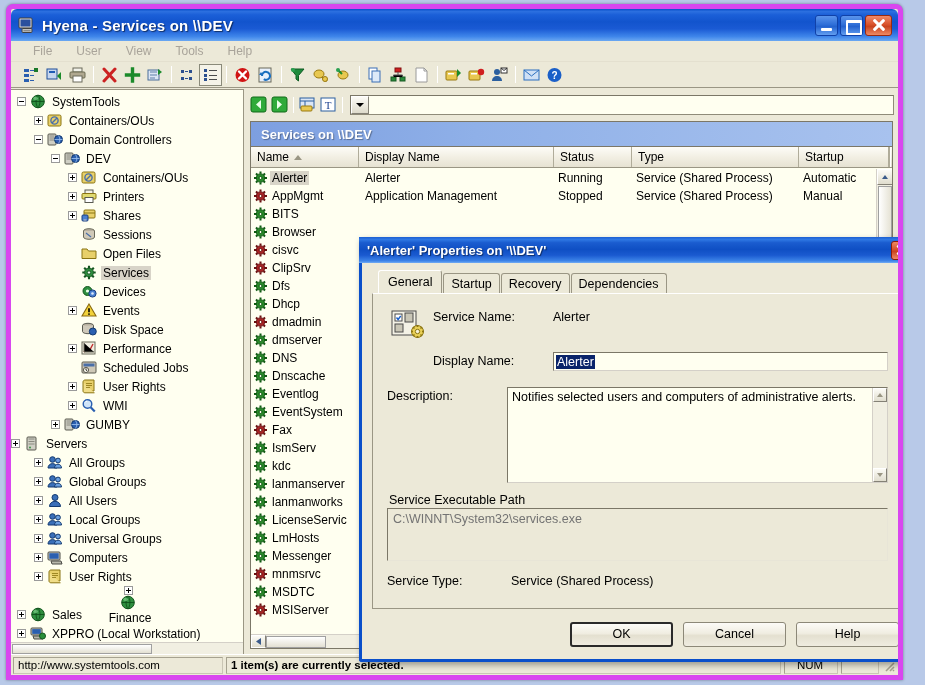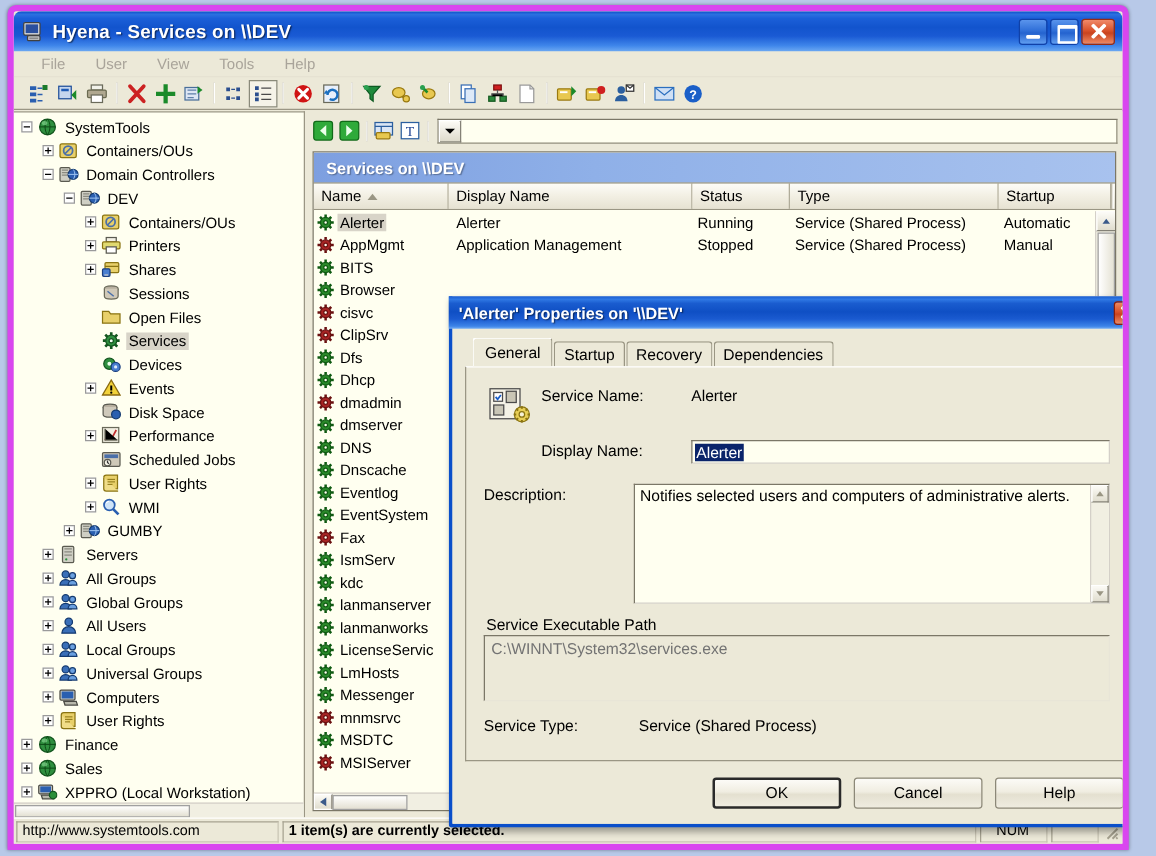--- a/index.html
+++ b/index.html
@@ -726,21 +726,21 @@
           <div class="tnode" style="padding-left: 40px;">
             <span class="exp plus"></span>
             <span class="ico"><svg width="16" height="15" viewBox="0 0 16 15">
                 <rect x="1" y="2" width="8" height="11" rx="1" fill="#cfcfc4" stroke="#5a5a50"></rect>
                 <path d="M2.5 4h5M2.5 6h5M2.5 8h5" stroke="#8a8a80"></path>
                 <circle cx="11.5" cy="7.5" r="4" fill="#2a5fb0" stroke="#143a70"></circle>
                 <path d="M7.5 7.5h8M11.5 3.5c1.8 2 1.8 6 0 8" fill="none" stroke="#9fc4f0" stroke-width=".8"></path>
               </svg></span>
             <span class="lbl">GUMBY</span>
           </div>
-          <div class="tnode" style="padding-left: 23px;">
+          <div class="tnode" style="">
             <span class="exp plus"></span>
             <span class="ico"><svg width="16" height="15" viewBox="0 0 16 15">
                 <rect x="3" y="1" width="9" height="13" rx="1" fill="#cfcfc4" stroke="#5a5a50"></rect>
                 <path d="M4.5 3h6M4.5 5.5h6M4.5 8h6" stroke="#8a8a80"></path>
                 <circle cx="6" cy="11.5" r=".9" fill="#2a8f3a"></circle>
               </svg></span>
             <span class="lbl">Servers</span>
           </div>
           <div class="tnode" style="padding-left: 23px;">
             <span class="exp plus"></span>
@@ -801,21 +801,21 @@
           </div>
           <div class="tnode" style="padding-left: 23px;">
             <span class="exp plus"></span>
             <span class="ico"><svg width="16" height="15" viewBox="0 0 16 15">
                 <path d="M2 3c0-1.1.9-2 2-2h9v11H4.5" fill="#e8d06a" stroke="#8a7412"></path>
                 <path d="M2 3v9c0 1 .9 1.8 2 1.8h9.5" fill="#f0dd88" stroke="#8a7412"></path>
                 <path d="M5 4.5h6M5 6.5h6M5 8.5h4" stroke="#8a7412" stroke-width=".8"></path>
               </svg></span>
             <span class="lbl">User Rights</span>
           </div>
-          <div class="tnode" style="padding-left: 6px;">
+          <div class="tnode" style="padding-left: 6px; flex-direction: column;">
             <span class="exp plus"></span>
             <span class="ico"><svg width="16" height="15" viewBox="0 0 16 15">
                 <circle cx="8" cy="7.5" r="6.3" fill="#2f8f3f" stroke="#14561f"></circle>
                 <path d="M1.7 7.5h12.6M8 1.2c2.6 2.6 2.6 9.6 0 12.6M8 1.2C5.4 3.8 5.4 10.8 8 13.8" fill="none" stroke="#0d4a16" stroke-width=".8"></path>
                 <ellipse cx="5.6" cy="4.4" rx="2.3" ry="1.6" fill="#7fd08a" opacity=".7"></ellipse>
               </svg></span>
             <span class="lbl">Finance</span>
           </div>
           <div class="tnode" style="padding-left: 6px;">
             <span class="exp plus"></span>

